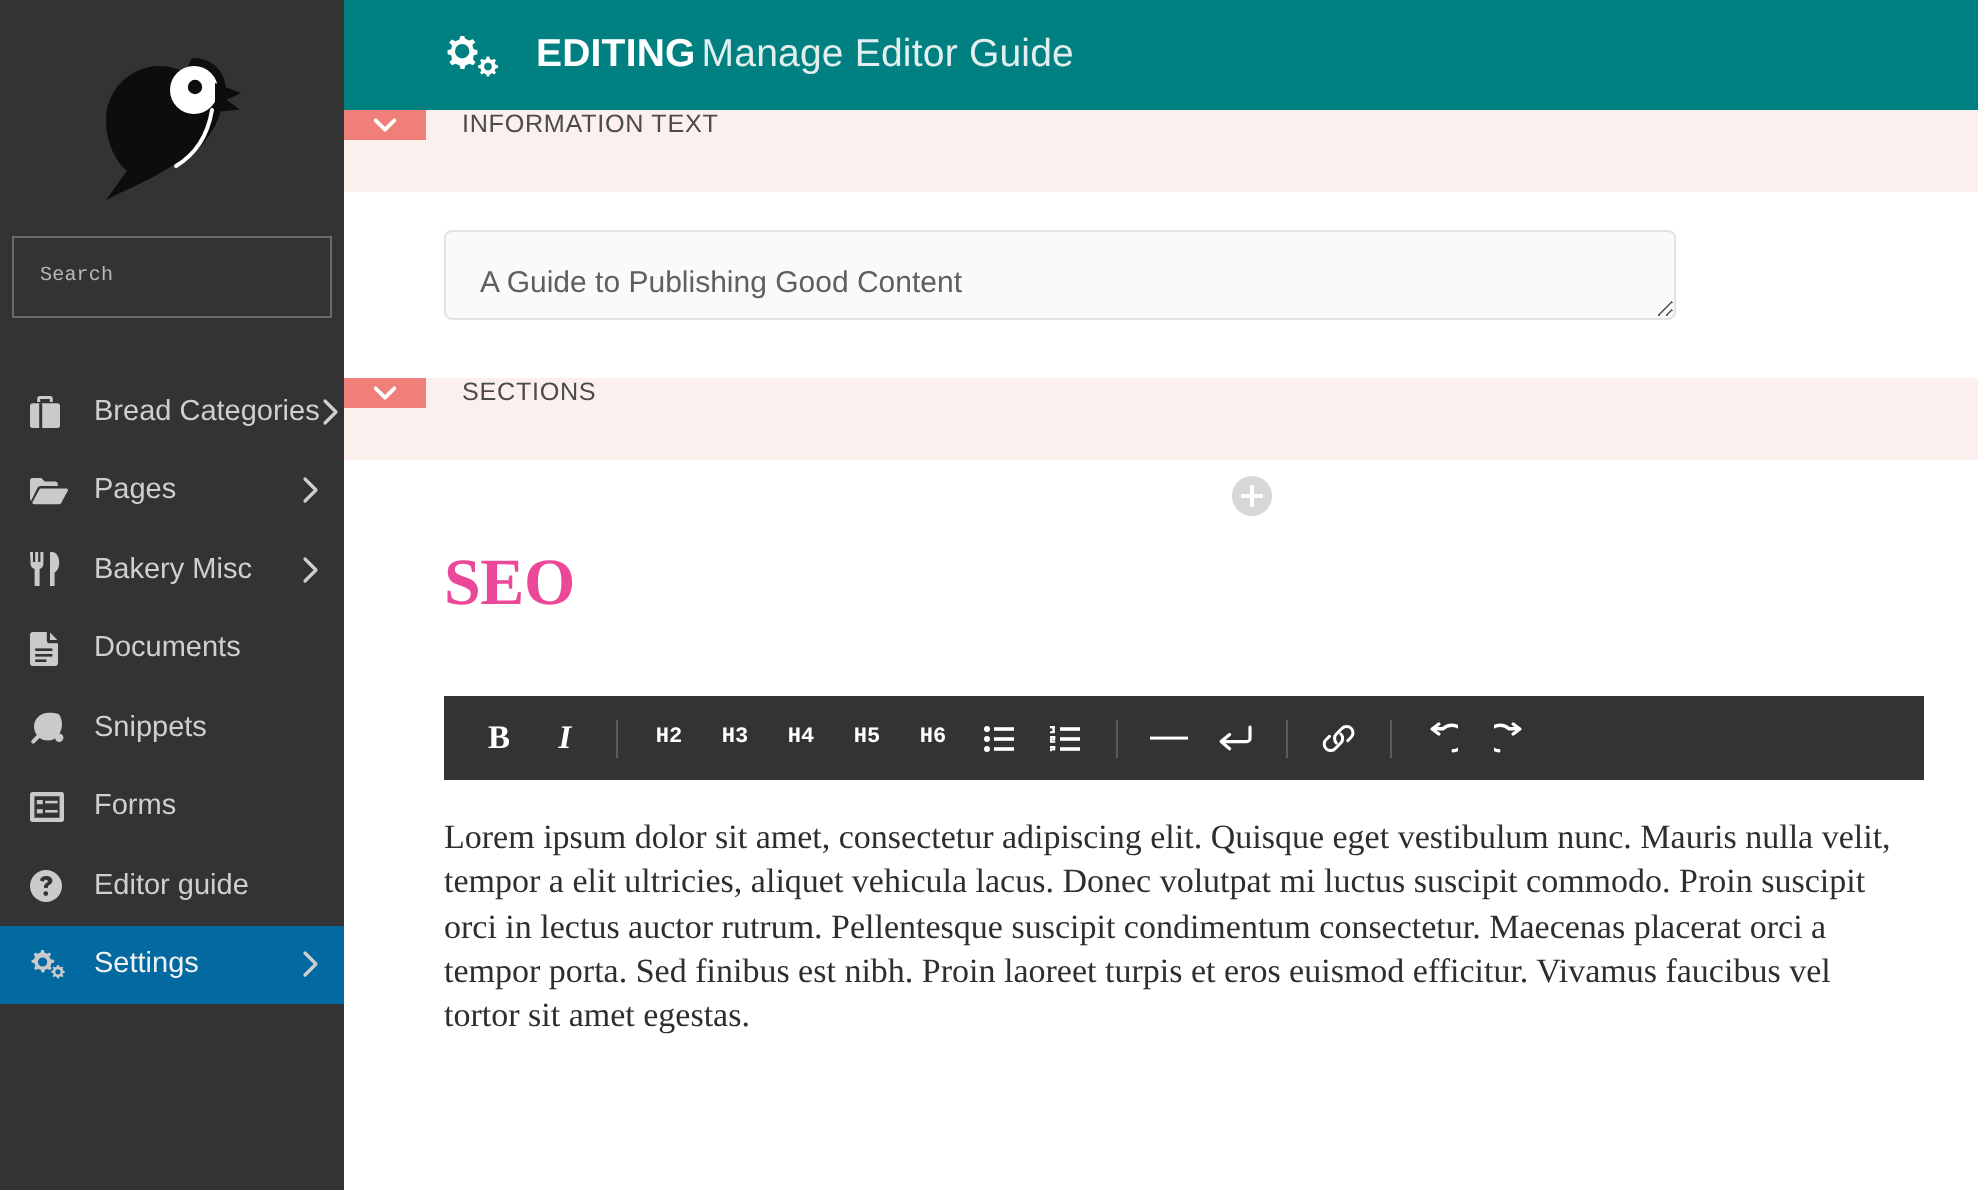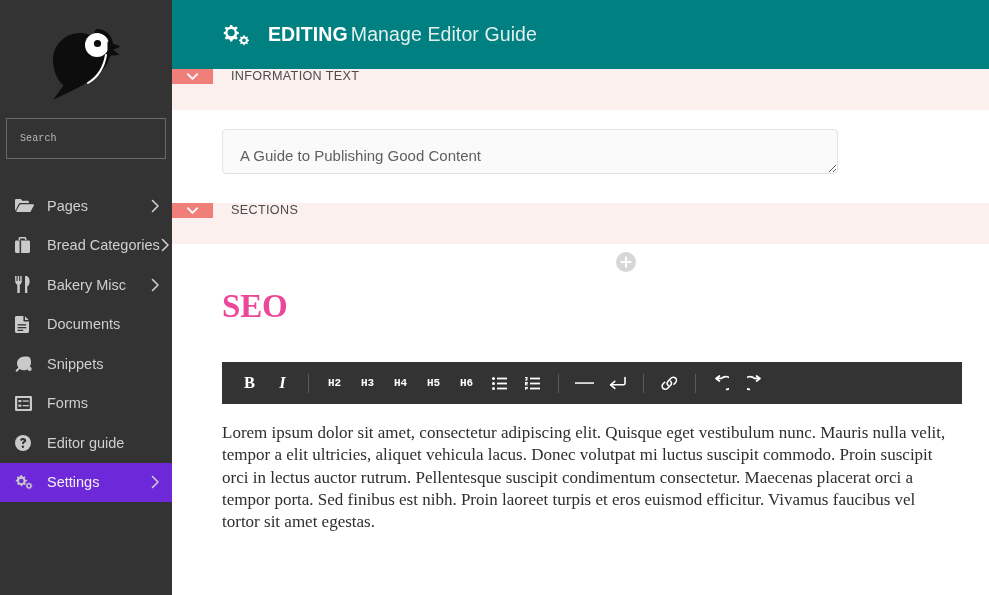--- a/index.html
+++ b/index.html
@@ -49,21 +49,21 @@
   .nav { margin-top: 27px; }
   .nav-item {
     height: 39.5px;
     display: flex; align-items: center;
     padding: 0 12px 0 15px;
     color: #cfcfcf;
     font-size: 14.5px;
     cursor: pointer;
     position: relative;
   }
-  .nav-item.active { background: #6d28d9; color: #f2f2f2; }
+  .nav-item.active { background: #0369a1; color: #f2f2f2; }
   .nav-ico {
     flex: 0 0 auto;
     width: 20px; height: 18px;
     margin-right: 12px;
     display: flex; align-items: center; justify-content: flex-start;
     color: #cacaca;
   }
   .nav-ico svg { display: block; }
   .nav-label { flex: 1 1 auto; white-space: nowrap; }
   .nav-caret {
@@ -73,21 +73,21 @@
 
   
   .main {
     flex: 1 1 auto;
     height: 595px;
     background: #ffffff;
     position: relative;
     overflow: hidden;
   }
   .topbar {
-    height: 69px;
+    height: 55px;
     background: #008080;
     display: flex; align-items: center;
     padding-left: 51px;
   }
   .topbar-gear { width: 28px; height: 26px; color: #ffffff; margin-right: 17px; }
   .topbar-title {
     color: #ffffff;
     font-size: 19.5px;
     letter-spacing: .1px;
     white-space: nowrap;
@@ -217,39 +217,39 @@
 
     <div class="search-box">
       <input class="search-input" type="text" placeholder="Search" value="" style="">
 
     </div>
 
     <nav class="nav">
 
       <div class="nav-item">
         <span class="nav-ico">
-          <svg width="19" height="15" viewBox="0 0 19 15" fill="currentColor">
-              <path d="M0 2.3A1.3 1.3 0 011.3 1h4.4l1.6 1.8h5.3c.7 0 1.3.6 1.3 1.3V5H5.3c-.7 0-1.3.4-1.6 1L.6 12.4A2 2 0 010 11.1zM5.6 6.3h12.6c.6 0 1 .6.7 1.1l-3.3 6.1c-.2.4-.6.6-1 .6H2c-.6 0-1-.6-.7-1.1l3.3-6.1c.2-.4.6-.6 1-.6z"></path>
-            </svg>
-        </span>
-        <span class="nav-label">Pages</span>
-        <svg class="nav-caret" viewBox="0 0 10 14" fill="none" stroke="currentColor" stroke-width="1.6">
-            <path d="M2.5 1.5L8 7l-5.5 5.5" stroke-linecap="round" stroke-linejoin="round"></path>
-          </svg>
-      </div>
-
-      <div class="nav-item">
-        <span class="nav-ico">
           <svg width="15" height="16" viewBox="0 0 15 16" fill="currentColor">
               <path d="M5 0h5a1.4 1.4 0 011.4 1.4V3H9.9V1.5H5.1V3H3.6V1.4A1.4 1.4 0 015 0z"></path>
               <rect x="0" y="3.6" width="15" height="12.4" rx="1.4"></rect>
               <rect x="4.6" y="3.6" width="1.5" height="12.4" fill="#333"></rect>
             </svg>
         </span>
         <span class="nav-label">Bread Categories</span>
+        <svg class="nav-caret" viewBox="0 0 10 14" fill="none" stroke="currentColor" stroke-width="1.6">
+            <path d="M2.5 1.5L8 7l-5.5 5.5" stroke-linecap="round" stroke-linejoin="round"></path>
+          </svg>
+      </div>
+
+      <div class="nav-item">
+        <span class="nav-ico">
+          <svg width="19" height="15" viewBox="0 0 19 15" fill="currentColor">
+              <path d="M0 2.3A1.3 1.3 0 011.3 1h4.4l1.6 1.8h5.3c.7 0 1.3.6 1.3 1.3V5H5.3c-.7 0-1.3.4-1.6 1L.6 12.4A2 2 0 010 11.1zM5.6 6.3h12.6c.6 0 1 .6.7 1.1l-3.3 6.1c-.2.4-.6.6-1 .6H2c-.6 0-1-.6-.7-1.1l3.3-6.1c.2-.4.6-.6 1-.6z"></path>
+            </svg>
+        </span>
+        <span class="nav-label">Pages</span>
         <svg class="nav-caret" viewBox="0 0 10 14" fill="none" stroke="currentColor" stroke-width="1.6">
             <path d="M2.5 1.5L8 7l-5.5 5.5" stroke-linecap="round" stroke-linejoin="round"></path>
           </svg>
       </div>
 
       <div class="nav-item">
         <span class="nav-ico">
           <svg width="15" height="17" viewBox="0 0 15 17" fill="currentColor">
               <path d="M0 0h1.5v5H2.6V0h1.5v5h1.1V0h1.5v6c0 1.2-.8 2.2-1.9 2.5V17H2.3V8.5C1.1 8.2.3 7.2.3 6L0 0zM11 0c2.2 0 3.6 2.4 3.6 5.4 0 2.4-.9 4.2-2.3 4.8V17H10V0z"></path>
             </svg>

